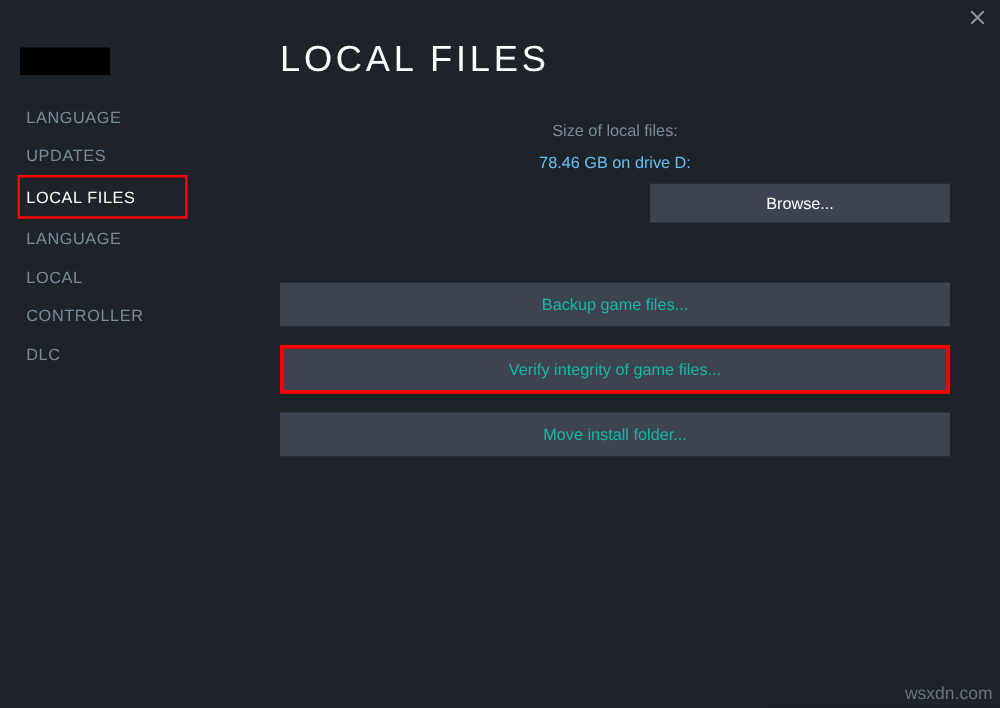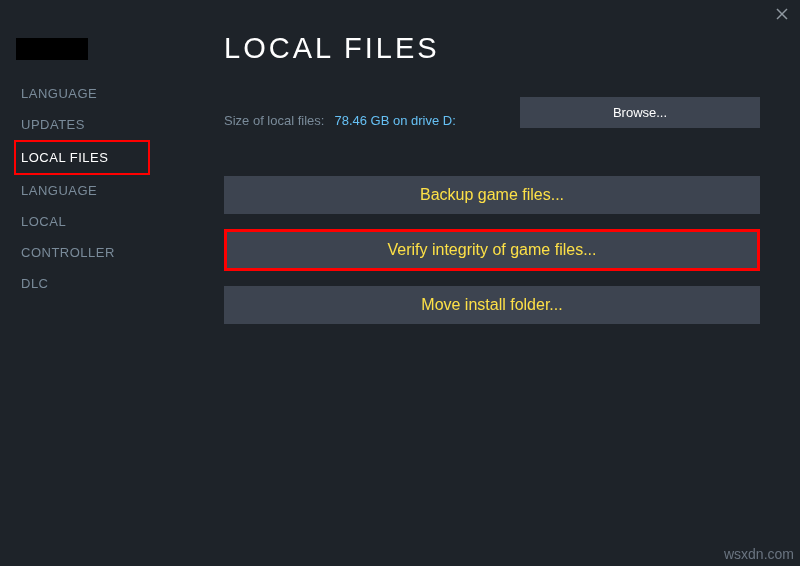--- a/index.html
+++ b/index.html
@@ -72,23 +72,24 @@
     }
     .page-title {
       font-size: 29px;
       font-weight: 300;
       letter-spacing: 3px;
       color: #ffffff;
       margin-bottom: 32px;
     }
     .info-row {
       display: flex;
-      align-items: flex-end;
+      align-items: center;
       margin-bottom: 48px;
       gap: 10px;
+      flex-direction: column;
     }
     .info-label {
       color: #7a8b9a;
       font-size: 13px;
     }
     .info-value {
       color: #66c0f4;
       font-size: 13px;
     }
     .browse-btn {
@@ -98,24 +99,24 @@
       padding: 8px 12px;
       width: 240px;
       font-size: 13px;
       cursor: pointer;
       margin-left: auto;
     }
     .action-btn {
       display: block;
       width: 100%;
       background: #3d4450;
-      color: #fde047;
+      color: #14b8a6;
       border: none;
       padding: 10px 0;
-      font-size: 16px;
+      font-size: 13px;
       cursor: pointer;
       margin-bottom: 15px;
       text-align: center;
     }
     .action-btn.highlighted {
       border: 3px solid #ff0000;
       padding: 9px 0;
     }
     .watermark {
       position: absolute;

